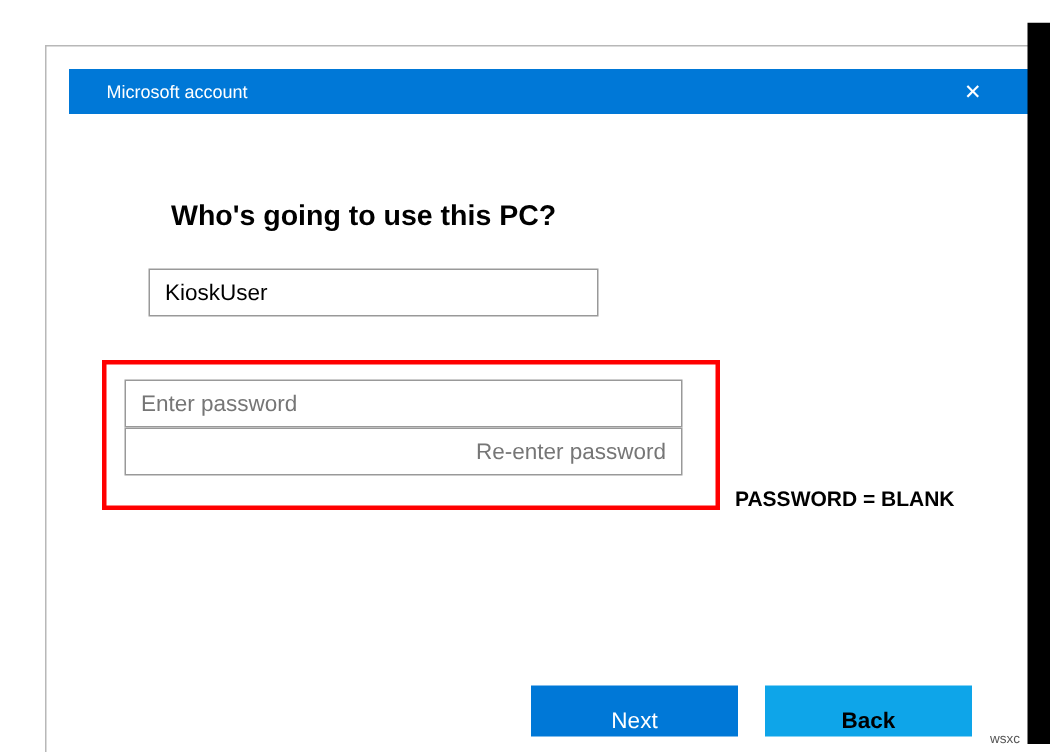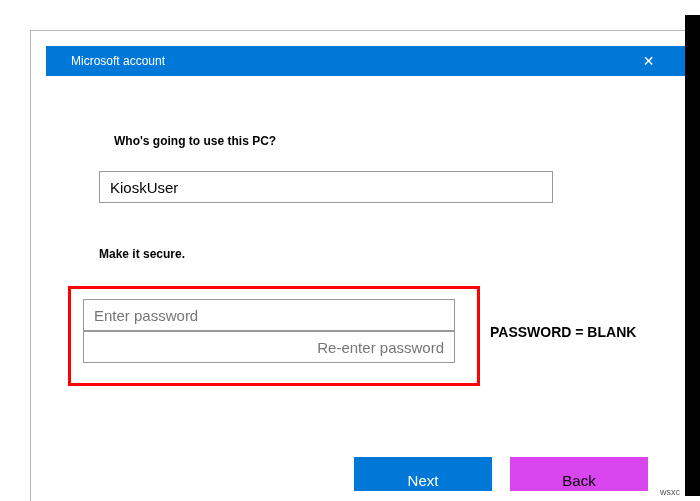--- a/index.html
+++ b/index.html
@@ -58,30 +58,30 @@
       color: #000;
       margin-bottom: 22px;
     }
     .description {
       font-size: 15px;
       color: #000;
       line-height: 1.35;
       margin-bottom: 26px;
     }
     .label {
-      font-size: 12px;
+      font-size: 19px;
       font-weight: 600;
       color: #000;
       margin-bottom: 8px;
     }
     .field-wrap {
       margin-bottom: 14px;
     }
     input[type="text"], input[type="password"] {
-      width: 454px;
+      width: 300px;
       height: 32px;
       border: 1px solid #999;
       padding: 0 10px;
       font-size: 15px;
       font-family: inherit;
       color: #000;
       outline: none;
     }
     input::placeholder {
       color: #767676;
@@ -126,22 +126,23 @@
       font-size: 15px;
       border: none;
       cursor: pointer;
       font-family: inherit;
     }
     .btn-primary {
       background: #0078d7;
       color: #fff;
     }
     .btn-secondary {
-      background: #d946ef;
+      background: #0ea5e9;
       color: #000;
+      font-weight: bold;
     }
     .mark {
       position: absolute;
       bottom: 4px;
       right: 20px;
       font-size: 9px;
       color: #555;
       font-family: Arial, sans-serif;
     }
   </style>
@@ -156,21 +157,20 @@
     </div>
   </div>
 
   <div class="content">
 
     <div class="field-wrap">
       <div class="label">Who's going to use this PC?</div>
       <input type="text" value="KioskUser" style="">
     </div>
 
-    <div class="label" style="margin-bottom:10px;">Make it secure.</div>
 
     <div class="red-box">
       <input type="text" placeholder="Enter password" style="">
       <input type="text" class="focused" placeholder="Re-enter password" style="">
     </div>
   </div>
 
   <div class="annotation">PASSWORD = BLANK</div>
 
   <div class="button-row">

